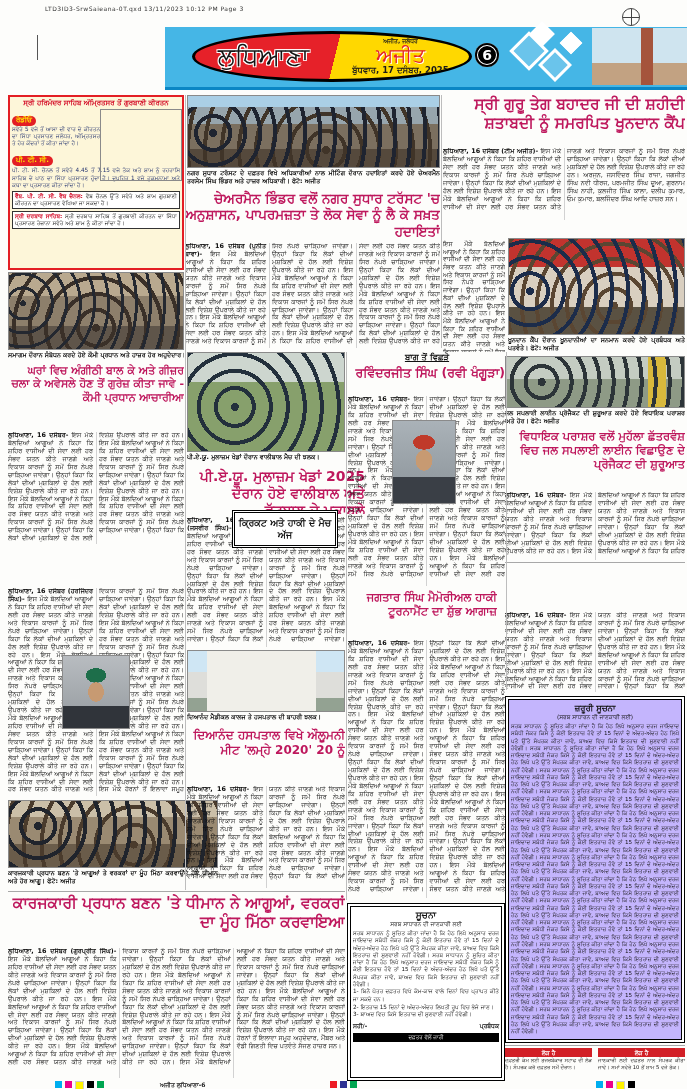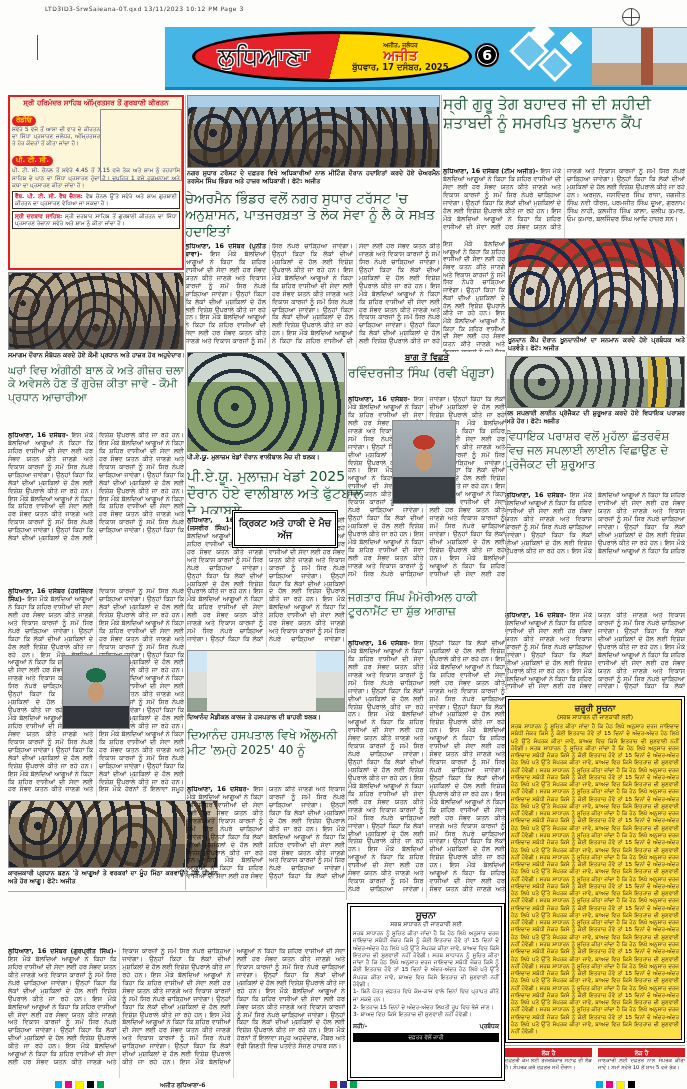--- a/index.html
+++ b/index.html
@@ -3,51 +3,51 @@
 <meta charset="utf-8">
 <style>
   html,body{margin:0;padding:0;background:#e8e8e8}
   #page{position:relative;width:687px;height:1089px;background:#fdfdfb;overflow:hidden;
         font-family:"DejaVu Sans",sans-serif;color:#111}
   .abs{position:absolute}
   .photo{position:absolute;border:1px solid #8a8a8a;box-sizing:border-box}
   .cap{position:absolute;font-size:6.3px;line-height:1.25;text-align:justify;font-weight:bold;color:#000;overflow:hidden}
   .body{position:absolute;font-size:6.4px;line-height:1.24;text-align:justify;color:#0c0c0c;overflow:hidden}
   .body .dl{font-weight:bold}
-  .hl{position:absolute;font-weight:normal;color:#14532d;text-align:left;line-height:1.22;overflow:hidden}
+  .hl{position:absolute;font-weight:bold;color:#be185d;text-align:right;line-height:1.22;overflow:hidden}
   .cols2{column-count:2;column-gap:6px;column-rule:1px solid #d2d2d2}
   .cols3{column-count:3;column-gap:6px;column-rule:1px solid #d2d2d2}
   .vr{position:absolute;width:1px;background:#bdbdbd}
   .hr{position:absolute;height:1px;background:#a8a8a8}
   
   #band{position:absolute;left:165px;top:27px;width:522px;height:60px;background:#45b6e6;border-bottom:3px solid #0b86c4}
   #oval{position:absolute;left:192px;top:31px;width:280px;height:51px;border:3px solid #000;border-radius:50%;
         background:linear-gradient(104deg,#e62129 0 51%,#ffd800 51%);display:flex;box-sizing:border-box;overflow:hidden}
   #oval .city{width:50%;display:flex;align-items:center;justify-content:center;font-size:25px;font-weight:normal;color:#141414;
         text-shadow:1px 1px 0 #fff,-1px -1px 0 #fff,1px -1px 0 #fff,-1px 1px 0 #fff}
   #oval .right{width:50%;display:flex;flex-direction:column;align-items:center;justify-content:center;line-height:1.05}
   #oval .note{font-size:6px;font-weight:bold;color:#1a1a1a}
-  #oval .brand{font-size:14px;font-weight:bold;color:#e62129;text-shadow:1px 1px 0 #fff}
+  #oval .brand{font-size:20px;font-weight:normal;color:#e62129;text-shadow:1px 1px 0 #fff}
   #oval .date{font-size:8.5px;font-weight:bold;color:#1a1a1a}
   #pgcircle{position:absolute;left:475px;top:43px;width:24px;height:24px;background:#000;border-radius:50%;
         color:#fff;font-size:14px;font-weight:bold;display:flex;align-items:center;justify-content:center;
         box-shadow:inset 0 0 0 2px #000,inset 0 0 0 3px #fff}
   .dia{position:absolute;border:3px solid #fff;transform:rotate(45deg);background:rgba(255,255,255,.2)}
   .regmark{position:absolute;border:1px solid #444;border-radius:50%;
         background:linear-gradient(#444,#444) center/100% 1px no-repeat,linear-gradient(90deg,#444,#444) center/1px 100% no-repeat}
   
   #radiobox{position:absolute;left:8px;top:95px;width:176px;height:175px;background:#fdf6d9;border:2px solid #e31e24;box-sizing:border-box;padding:2px;overflow:hidden}
   #radiobox .rtitle{font-size:7px;font-weight:bold;color:#d2001e;text-align:center;white-space:nowrap;overflow:hidden}
   .badge{display:inline-block;background:#e31e24;color:#ffe600;font-size:7px;font-weight:bold;border-radius:6px;padding:0 4px;line-height:1.4}
   .rtext{font-size:5.7px;line-height:1.25;text-align:justify;color:#20306e}
   .subbox{border:1px solid #333;background:#fff;margin-top:2px;padding:1px 2px;font-size:5.7px;line-height:1.25;text-align:justify}
   .redlead{color:#d2001e;font-weight:bold}
   
   #noticeR{position:absolute;left:505px;top:696px;width:180px;height:347px;border:1px solid #000;
-        box-shadow:inset 0 0 0 2px #fff,inset 0 0 0 3px #000;box-sizing:border-box;padding:6px 5px;overflow:hidden;background:#fde047}
+        box-shadow:inset 0 0 0 2px #fff,inset 0 0 0 3px #000;box-sizing:border-box;padding:6px 5px;overflow:hidden;background:#c4b5fd}
   #noticeC{position:absolute;left:347px;top:903px;width:158px;height:178px;border:1px solid #000;
         box-shadow:inset 0 0 0 2px #fff,inset 0 0 0 3px #000;box-sizing:border-box;padding:6px 5px;overflow:hidden;background:#fff}
   .ntitle{text-align:center;font-weight:bold;font-size:9px}
   .nsub{text-align:center;font-size:5.8px;margin-bottom:2px}
   .ntext{font-size:5.6px;line-height:1.3;text-align:justify}
   .nitem{font-size:5.7px;line-height:1.35;text-align:justify}
   .nsign{display:flex;justify-content:space-between;font-size:6px;font-weight:bold;margin-top:3px}
   .nbar{background:#000;color:#fff;font-size:5.5px;text-align:center;margin-top:3px;line-height:1.6}
   .redbar{background:#d21f26;color:#fff;font-size:6px;font-weight:bold;text-align:center;line-height:1.5}
   .cltext{font-size:5.2px;line-height:1.25;text-align:justify}
@@ -160,46 +160,47 @@
   <div class="body cols2" style="left:8px;top:588px;width:176px;height:208px">
     <span class="dl">ਲੁਧਿਆਣਾ, 16 ਦਸੰਬਰ (ਹਰਜਿੰਦਰ ਸਿੰਘ)-</span>
     <span>ਇਸ ਮੌਕੇ ਬੋਲਦਿਆਂ ਆਗੂਆਂ ਨੇ ਕਿਹਾ ਕਿ ਸ਼ਹਿਰ ਵਾਸੀਆਂ ਦੀ ਸੇਵਾ ਲਈ ਹਰ ਸੰਭਵ ਯਤਨ ਕੀਤੇ ਜਾਣਗੇ ਅਤੇ ਵਿਕਾਸ ਕਾਰਜਾਂ ਨੂੰ ਸਮੇਂ ਸਿਰ ਨੇਪਰੇ ਚਾੜ੍ਹਿਆ ਜਾਵੇਗਾ। ਉਨ੍ਹਾਂ ਕਿਹਾ ਕਿ ਲੋਕਾਂ ਦੀਆਂ ਮੁਸ਼ਕਿਲਾਂ ਦੇ ਹੱਲ ਲਈ ਵਿਸ਼ੇਸ਼ ਉਪਰਾਲੇ ਕੀਤੇ ਜਾ ਰਹੇ ਹਨ। ਇਸ ਮੌਕੇ ਬੋਲਦਿਆਂ ਆਗੂਆਂ ਨੇ ਕਿਹਾ ਕਿ ਸ਼ਹਿਰ ਵਾਸੀਆਂ ਦੀ ਸੇਵਾ ਲਈ ਹਰ ਸੰਭਵ ਯਤਨ ਕੀਤੇ ਜਾਣਗੇ ਅਤੇ ਵਿਕਾਸ ਕਾਰਜਾਂ ਨੂੰ ਸਮੇਂ ਸਿਰ ਨੇਪਰੇ ਚਾੜ੍ਹਿਆ ਜਾਵੇਗਾ। ਉਨ੍ਹਾਂ ਕਿਹਾ ਕਿ ਲੋਕਾਂ ਦੀਆਂ ਮੁਸ਼ਕਿਲਾਂ ਦੇ ਹੱਲ ਲਈ ਵਿਸ਼ੇਸ਼ ਉਪਰਾਲੇ ਕੀਤੇ ਜਾ ਰਹੇ ਹਨ। ਇਸ ਮੌਕੇ ਬੋਲਦਿਆਂ ਆਗੂਆਂ ਨੇ ਕਿਹਾ ਕਿ ਸ਼ਹਿਰ ਵਾਸੀਆਂ ਦੀ ਸੇਵਾ ਲਈ ਹਰ ਸੰਭਵ ਯਤਨ ਕੀਤੇ ਜਾਣਗੇ ਅਤੇ ਵਿਕਾਸ ਕਾਰਜਾਂ ਨੂੰ ਸਮੇਂ ਸਿਰ ਨੇਪਰੇ ਚਾੜ੍ਹਿਆ ਜਾਵੇਗਾ। ਉਨ੍ਹਾਂ ਕਿਹਾ ਕਿ ਲੋਕਾਂ ਦੀਆਂ ਮੁਸ਼ਕਿਲਾਂ ਦੇ ਹੱਲ ਲਈ ਵਿਸ਼ੇਸ਼ ਉਪਰਾਲੇ ਕੀਤੇ ਜਾ ਰਹੇ ਹਨ। ਇਸ ਮੌਕੇ ਬੋਲਦਿਆਂ ਆਗੂਆਂ ਨੇ ਕਿਹਾ ਕਿ ਸ਼ਹਿਰ ਵਾਸੀਆਂ ਦੀ ਸੇਵਾ ਲਈ ਹਰ ਸੰਭਵ ਯਤਨ ਕੀਤੇ ਜਾਣਗੇ ਅਤੇ ਵਿਕਾਸ ਕਾਰਜਾਂ ਨੂੰ ਸਮੇਂ ਸਿਰ ਨੇਪਰੇ ਚਾੜ੍ਹਿਆ ਜਾਵੇਗਾ। ਉਨ੍ਹਾਂ ਕਿਹਾ ਕਿ ਲੋਕਾਂ ਦੀਆਂ ਮੁਸ਼ਕਿਲਾਂ ਦੇ ਹੱਲ ਲਈ ਵਿਸ਼ੇਸ਼ ਉਪਰਾਲੇ ਕੀਤੇ ਜਾ ਰਹੇ ਹਨ। ਇਸ ਮੌਕੇ ਬੋਲਦਿਆਂ ਆਗੂਆਂ ਨੇ ਕਿਹਾ ਕਿ ਸ਼ਹਿਰ ਵਾਸੀਆਂ ਦੀ ਸੇਵਾ ਲਈ ਹਰ ਸੰਭਵ ਯਤਨ ਕੀਤੇ ਜਾਣਗੇ ਅਤੇ ਵਿਕਾਸ ਕਾਰਜਾਂ ਨੂੰ ਸਮੇਂ ਸਿਰ ਨੇਪਰੇ ਚਾੜ੍ਹਿਆ ਜਾਵੇਗਾ। ਉਨ੍ਹਾਂ ਕਿਹਾ ਕਿ ਲੋਕਾਂ ਦੀਆਂ ਮੁਸ਼ਕਿਲਾਂ ਦੇ ਹੱਲ ਲਈ ਵਿਸ਼ੇਸ਼ ਉਪਰਾਲੇ ਕੀਤੇ ਜਾ ਰਹੇ ਹਨ। ਇਸ ਮੌਕੇ ਬੋਲਦਿਆਂ ਆਗੂਆਂ ਨੇ ਕਿਹਾ ਕਿ ਸ਼ਹਿਰ ਵਾਸੀਆਂ ਦੀ ਸੇਵਾ ਲਈ ਹਰ ਸੰਭਵ ਯਤਨ ਕੀਤੇ ਜਾਣਗੇ ਅਤੇ ਵਿਕਾਸ ਕਾਰਜਾਂ ਨੂੰ ਸਮੇਂ ਸਿਰ ਨੇਪਰੇ ਚਾੜ੍ਹਿਆ ਜਾਵੇਗਾ। ਉਨ੍ਹਾਂ ਕਿਹਾ ਕਿ ਲੋਕਾਂ ਦੀਆਂ ਮੁਸ਼ਕਿਲਾਂ ਦੇ ਹੱਲ ਲਈ ਵਿਸ਼ੇਸ਼ ਉਪਰਾਲੇ ਕੀਤੇ ਜਾ ਰਹੇ ਹਨ। ਇਸ ਮੌਕੇ ਬੋਲਦਿਆਂ ਆਗੂਆਂ ਨੇ ਕਿਹਾ ਕਿ ਸ਼ਹਿਰ ਵਾਸੀਆਂ ਦੀ ਸੇਵਾ ਲਈ ਹਰ ਸੰਭਵ ਯਤਨ ਕੀਤੇ ਜਾਣਗੇ ਅਤੇ ਵਿਕਾਸ ਕਾਰਜਾਂ ਨੂੰ ਸਮੇਂ ਸਿਰ ਨੇਪਰੇ ਚਾੜ੍ਹਿਆ ਜਾਵੇਗਾ। ਉਨ੍ਹਾਂ ਕਿਹਾ ਕਿ ਲੋਕਾਂ ਦੀਆਂ ਮੁਸ਼ਕਿਲਾਂ ਦੇ ਹੱਲ ਲਈ ਵਿਸ਼ੇਸ਼ ਉਪਰਾਲੇ ਕੀਤੇ ਜਾ ਰਹੇ ਹਨ।</span>
     <span>ਇਸ ਮੌਕੇ ਹੋਰਨਾਂ ਤੋਂ ਇਲਾਵਾ ਸਮੂਹ ਅਹੁਦੇਦਾਰ, ਮੈਂਬਰ ਅਤੇ ਵੱਡੀ ਗਿਣਤੀ ਵਿਚ ਪਤਵੰਤੇ ਸੱਜਣ ਹਾਜ਼ਰ ਸਨ।</span>
   </div>
   <div class="photo ph-face-green" style="left:62px;top:655px;width:68px;height:74px"></div>
 
   <div class="photo ph-indoor2" style="left:8px;top:800px;width:210px;height:68px"></div>
   <div class="cap" style="left:8px;top:869px;width:210px;height:22px">ਕਾਰਜਕਾਰੀ ਪ੍ਰਧਾਨ ਬਣਨ 'ਤੇ ਆਗੂਆਂ ਤੇ ਵਰਕਰਾਂ ਦਾ ਮੂੰਹ ਮਿੱਠਾ ਕਰਵਾਉਂਦੇ ਹੋਏ ਧੀਮਾਨ ਅਤੇ ਹੋਰ ਆਗੂ। ਫੋਟੋ: ਅਜੀਤ</div>
   <div class="hr" style="left:8px;top:891px;width:337px"></div>
+  <div class="hl" style="left:8px;top:894px;width:337px;height:52px;font-size:15.5px">ਕਾਰਜਕਾਰੀ ਪ੍ਰਧਾਨ ਬਣਨ 'ਤੇ ਧੀਮਾਨ ਨੇ ਆਗੂਆਂ, ਵਰਕਰਾਂ ਦਾ ਮੂੰਹ ਮਿੱਠਾ ਕਰਵਾਇਆ</div>
   <div class="body cols3" style="left:8px;top:948px;width:337px;height:130px">
     <span class="dl">ਲੁਧਿਆਣਾ, 16 ਦਸੰਬਰ (ਗੁਰਪ੍ਰੀਤ ਸਿੰਘ)-</span>
     <span>ਇਸ ਮੌਕੇ ਬੋਲਦਿਆਂ ਆਗੂਆਂ ਨੇ ਕਿਹਾ ਕਿ ਸ਼ਹਿਰ ਵਾਸੀਆਂ ਦੀ ਸੇਵਾ ਲਈ ਹਰ ਸੰਭਵ ਯਤਨ ਕੀਤੇ ਜਾਣਗੇ ਅਤੇ ਵਿਕਾਸ ਕਾਰਜਾਂ ਨੂੰ ਸਮੇਂ ਸਿਰ ਨੇਪਰੇ ਚਾੜ੍ਹਿਆ ਜਾਵੇਗਾ। ਉਨ੍ਹਾਂ ਕਿਹਾ ਕਿ ਲੋਕਾਂ ਦੀਆਂ ਮੁਸ਼ਕਿਲਾਂ ਦੇ ਹੱਲ ਲਈ ਵਿਸ਼ੇਸ਼ ਉਪਰਾਲੇ ਕੀਤੇ ਜਾ ਰਹੇ ਹਨ। ਇਸ ਮੌਕੇ ਬੋਲਦਿਆਂ ਆਗੂਆਂ ਨੇ ਕਿਹਾ ਕਿ ਸ਼ਹਿਰ ਵਾਸੀਆਂ ਦੀ ਸੇਵਾ ਲਈ ਹਰ ਸੰਭਵ ਯਤਨ ਕੀਤੇ ਜਾਣਗੇ ਅਤੇ ਵਿਕਾਸ ਕਾਰਜਾਂ ਨੂੰ ਸਮੇਂ ਸਿਰ ਨੇਪਰੇ ਚਾੜ੍ਹਿਆ ਜਾਵੇਗਾ। ਉਨ੍ਹਾਂ ਕਿਹਾ ਕਿ ਲੋਕਾਂ ਦੀਆਂ ਮੁਸ਼ਕਿਲਾਂ ਦੇ ਹੱਲ ਲਈ ਵਿਸ਼ੇਸ਼ ਉਪਰਾਲੇ ਕੀਤੇ ਜਾ ਰਹੇ ਹਨ। ਇਸ ਮੌਕੇ ਬੋਲਦਿਆਂ ਆਗੂਆਂ ਨੇ ਕਿਹਾ ਕਿ ਸ਼ਹਿਰ ਵਾਸੀਆਂ ਦੀ ਸੇਵਾ ਲਈ ਹਰ ਸੰਭਵ ਯਤਨ ਕੀਤੇ ਜਾਣਗੇ ਅਤੇ ਵਿਕਾਸ ਕਾਰਜਾਂ ਨੂੰ ਸਮੇਂ ਸਿਰ ਨੇਪਰੇ ਚਾੜ੍ਹਿਆ ਜਾਵੇਗਾ। ਉਨ੍ਹਾਂ ਕਿਹਾ ਕਿ ਲੋਕਾਂ ਦੀਆਂ ਮੁਸ਼ਕਿਲਾਂ ਦੇ ਹੱਲ ਲਈ ਵਿਸ਼ੇਸ਼ ਉਪਰਾਲੇ ਕੀਤੇ ਜਾ ਰਹੇ ਹਨ। ਇਸ ਮੌਕੇ ਬੋਲਦਿਆਂ ਆਗੂਆਂ ਨੇ ਕਿਹਾ ਕਿ ਸ਼ਹਿਰ ਵਾਸੀਆਂ ਦੀ ਸੇਵਾ ਲਈ ਹਰ ਸੰਭਵ ਯਤਨ ਕੀਤੇ ਜਾਣਗੇ ਅਤੇ ਵਿਕਾਸ ਕਾਰਜਾਂ ਨੂੰ ਸਮੇਂ ਸਿਰ ਨੇਪਰੇ ਚਾੜ੍ਹਿਆ ਜਾਵੇਗਾ। ਉਨ੍ਹਾਂ ਕਿਹਾ ਕਿ ਲੋਕਾਂ ਦੀਆਂ ਮੁਸ਼ਕਿਲਾਂ ਦੇ ਹੱਲ ਲਈ ਵਿਸ਼ੇਸ਼ ਉਪਰਾਲੇ ਕੀਤੇ ਜਾ ਰਹੇ ਹਨ। ਇਸ ਮੌਕੇ ਬੋਲਦਿਆਂ ਆਗੂਆਂ ਨੇ ਕਿਹਾ ਕਿ ਸ਼ਹਿਰ ਵਾਸੀਆਂ ਦੀ ਸੇਵਾ ਲਈ ਹਰ ਸੰਭਵ ਯਤਨ ਕੀਤੇ ਜਾਣਗੇ ਅਤੇ ਵਿਕਾਸ ਕਾਰਜਾਂ ਨੂੰ ਸਮੇਂ ਸਿਰ ਨੇਪਰੇ ਚਾੜ੍ਹਿਆ ਜਾਵੇਗਾ। ਉਨ੍ਹਾਂ ਕਿਹਾ ਕਿ ਲੋਕਾਂ ਦੀਆਂ ਮੁਸ਼ਕਿਲਾਂ ਦੇ ਹੱਲ ਲਈ ਵਿਸ਼ੇਸ਼ ਉਪਰਾਲੇ ਕੀਤੇ ਜਾ ਰਹੇ ਹਨ। ਇਸ ਮੌਕੇ ਬੋਲਦਿਆਂ ਆਗੂਆਂ ਨੇ ਕਿਹਾ ਕਿ ਸ਼ਹਿਰ ਵਾਸੀਆਂ ਦੀ ਸੇਵਾ ਲਈ ਹਰ ਸੰਭਵ ਯਤਨ ਕੀਤੇ ਜਾਣਗੇ ਅਤੇ ਵਿਕਾਸ ਕਾਰਜਾਂ ਨੂੰ ਸਮੇਂ ਸਿਰ ਨੇਪਰੇ ਚਾੜ੍ਹਿਆ ਜਾਵੇਗਾ। ਉਨ੍ਹਾਂ ਕਿਹਾ ਕਿ ਲੋਕਾਂ ਦੀਆਂ ਮੁਸ਼ਕਿਲਾਂ ਦੇ ਹੱਲ ਲਈ ਵਿਸ਼ੇਸ਼ ਉਪਰਾਲੇ ਕੀਤੇ ਜਾ ਰਹੇ ਹਨ। ਇਸ ਮੌਕੇ ਬੋਲਦਿਆਂ ਆਗੂਆਂ ਨੇ ਕਿਹਾ ਕਿ ਸ਼ਹਿਰ ਵਾਸੀਆਂ ਦੀ ਸੇਵਾ ਲਈ ਹਰ ਸੰਭਵ ਯਤਨ ਕੀਤੇ ਜਾਣਗੇ ਅਤੇ ਵਿਕਾਸ ਕਾਰਜਾਂ ਨੂੰ ਸਮੇਂ ਸਿਰ ਨੇਪਰੇ ਚਾੜ੍ਹਿਆ ਜਾਵੇਗਾ। ਉਨ੍ਹਾਂ ਕਿਹਾ ਕਿ ਲੋਕਾਂ ਦੀਆਂ ਮੁਸ਼ਕਿਲਾਂ ਦੇ ਹੱਲ ਲਈ ਵਿਸ਼ੇਸ਼ ਉਪਰਾਲੇ ਕੀਤੇ ਜਾ ਰਹੇ ਹਨ।</span>
     <span>ਇਸ ਮੌਕੇ ਹੋਰਨਾਂ ਤੋਂ ਇਲਾਵਾ ਸਮੂਹ ਅਹੁਦੇਦਾਰ, ਮੈਂਬਰ ਅਤੇ ਵੱਡੀ ਗਿਣਤੀ ਵਿਚ ਪਤਵੰਤੇ ਸੱਜਣ ਹਾਜ਼ਰ ਸਨ।</span>
   </div>
 
   <div class="photo ph-meeting" style="left:187px;top:95px;width:253px;height:73px"></div>
   <div class="cap" style="left:187px;top:169px;width:253px;height:20px">ਨਗਰ ਸੁਧਾਰ ਟਰੱਸਟ ਦੇ ਦਫ਼ਤਰ ਵਿਖੇ ਅਧਿਕਾਰੀਆਂ ਨਾਲ ਮੀਟਿੰਗ ਦੌਰਾਨ ਹਦਾਇਤਾਂ ਕਰਦੇ ਹੋਏ ਚੇਅਰਮੈਨ ਤਰਸੇਮ ਸਿੰਘ ਭਿੰਡਰ ਅਤੇ ਹਾਜ਼ਰ ਅਧਿਕਾਰੀ। ਫੋਟੋ: ਅਜੀਤ</div>
-  <div class="hl" style="left:185px;top:190px;width:255px;height:50px;font-size:13.5px">ਚੇਅਰਮੈਨ ਭਿੰਡਰ ਵਲੋਂ ਨਗਰ ਸੁਧਾਰ ਟਰੱਸਟ 'ਚ ਅਨੁਸ਼ਾਸਨ, ਪਾਤਜਰਬ਼ਤਾ ਤੇ ਲੋਕ ਸੇਵਾ ਨੂੰ ਲੈ ਕੇ ਸਖ਼ਤ ਹਦਾਇਤਾਂ</div>
+  <div class="hl" style="left:185px;top:190px;width:255px;height:50px;font-size:13.5px">ਚੇਅਰਮੈਨ ਭਿੰਡਰ ਵਲੋਂ ਨਗਰ ਸੁਧਾਰ ਟਰੱਸਟ 'ਚ ਅਨੁਸ਼ਾਸਨ, ਪਾਪਰਮਜ਼ਤਾ ਤੇ ਲੋਕ ਸੇਵਾ ਨੂੰ ਲੈ ਕੇ ਸਖ਼ਤ ਹਦਾਇਤਾਂ</div>
   <div class="body cols3" style="left:185px;top:243px;width:255px;height:105px">
     <span class="dl">ਲੁਧਿਆਣਾ, 16 ਦਸੰਬਰ (ਪੁਨੀਤ ਬਾਵਾ)-</span>
     <span>ਇਸ ਮੌਕੇ ਬੋਲਦਿਆਂ ਆਗੂਆਂ ਨੇ ਕਿਹਾ ਕਿ ਸ਼ਹਿਰ ਵਾਸੀਆਂ ਦੀ ਸੇਵਾ ਲਈ ਹਰ ਸੰਭਵ ਯਤਨ ਕੀਤੇ ਜਾਣਗੇ ਅਤੇ ਵਿਕਾਸ ਕਾਰਜਾਂ ਨੂੰ ਸਮੇਂ ਸਿਰ ਨੇਪਰੇ ਚਾੜ੍ਹਿਆ ਜਾਵੇਗਾ। ਉਨ੍ਹਾਂ ਕਿਹਾ ਕਿ ਲੋਕਾਂ ਦੀਆਂ ਮੁਸ਼ਕਿਲਾਂ ਦੇ ਹੱਲ ਲਈ ਵਿਸ਼ੇਸ਼ ਉਪਰਾਲੇ ਕੀਤੇ ਜਾ ਰਹੇ ਹਨ। ਇਸ ਮੌਕੇ ਬੋਲਦਿਆਂ ਆਗੂਆਂ ਨੇ ਕਿਹਾ ਕਿ ਸ਼ਹਿਰ ਵਾਸੀਆਂ ਦੀ ਸੇਵਾ ਲਈ ਹਰ ਸੰਭਵ ਯਤਨ ਕੀਤੇ ਜਾਣਗੇ ਅਤੇ ਵਿਕਾਸ ਕਾਰਜਾਂ ਨੂੰ ਸਮੇਂ ਸਿਰ ਨੇਪਰੇ ਚਾੜ੍ਹਿਆ ਜਾਵੇਗਾ। ਉਨ੍ਹਾਂ ਕਿਹਾ ਕਿ ਲੋਕਾਂ ਦੀਆਂ ਮੁਸ਼ਕਿਲਾਂ ਦੇ ਹੱਲ ਲਈ ਵਿਸ਼ੇਸ਼ ਉਪਰਾਲੇ ਕੀਤੇ ਜਾ ਰਹੇ ਹਨ। ਇਸ ਮੌਕੇ ਬੋਲਦਿਆਂ ਆਗੂਆਂ ਨੇ ਕਿਹਾ ਕਿ ਸ਼ਹਿਰ ਵਾਸੀਆਂ ਦੀ ਸੇਵਾ ਲਈ ਹਰ ਸੰਭਵ ਯਤਨ ਕੀਤੇ ਜਾਣਗੇ ਅਤੇ ਵਿਕਾਸ ਕਾਰਜਾਂ ਨੂੰ ਸਮੇਂ ਸਿਰ ਨੇਪਰੇ ਚਾੜ੍ਹਿਆ ਜਾਵੇਗਾ। ਉਨ੍ਹਾਂ ਕਿਹਾ ਕਿ ਲੋਕਾਂ ਦੀਆਂ ਮੁਸ਼ਕਿਲਾਂ ਦੇ ਹੱਲ ਲਈ ਵਿਸ਼ੇਸ਼ ਉਪਰਾਲੇ ਕੀਤੇ ਜਾ ਰਹੇ ਹਨ। ਇਸ ਮੌਕੇ ਬੋਲਦਿਆਂ ਆਗੂਆਂ ਨੇ ਕਿਹਾ ਕਿ ਸ਼ਹਿਰ ਵਾਸੀਆਂ ਦੀ ਸੇਵਾ ਲਈ ਹਰ ਸੰਭਵ ਯਤਨ ਕੀਤੇ ਜਾਣਗੇ ਅਤੇ ਵਿਕਾਸ ਕਾਰਜਾਂ ਨੂੰ ਸਮੇਂ ਸਿਰ ਨੇਪਰੇ ਚਾੜ੍ਹਿਆ ਜਾਵੇਗਾ। ਉਨ੍ਹਾਂ ਕਿਹਾ ਕਿ ਲੋਕਾਂ ਦੀਆਂ ਮੁਸ਼ਕਿਲਾਂ ਦੇ ਹੱਲ ਲਈ ਵਿਸ਼ੇਸ਼ ਉਪਰਾਲੇ ਕੀਤੇ ਜਾ ਰਹੇ ਹਨ। ਇਸ ਮੌਕੇ ਬੋਲਦਿਆਂ ਆਗੂਆਂ ਨੇ ਕਿਹਾ ਕਿ ਸ਼ਹਿਰ ਵਾਸੀਆਂ ਦੀ ਸੇਵਾ ਲਈ ਹਰ ਸੰਭਵ ਯਤਨ ਕੀਤੇ ਜਾਣਗੇ ਅਤੇ ਵਿਕਾਸ ਕਾਰਜਾਂ ਨੂੰ ਸਮੇਂ ਸਿਰ ਨੇਪਰੇ ਚਾੜ੍ਹਿਆ ਜਾਵੇਗਾ। ਉਨ੍ਹਾਂ ਕਿਹਾ ਕਿ ਲੋਕਾਂ ਦੀਆਂ ਮੁਸ਼ਕਿਲਾਂ ਦੇ ਹੱਲ ਲਈ ਵਿਸ਼ੇਸ਼ ਉਪਰਾਲੇ ਕੀਤੇ ਜਾ ਰਹੇ ਹਨ। ਇਸ ਮੌਕੇ ਬੋਲਦਿਆਂ ਆਗੂਆਂ ਨੇ ਕਿਹਾ ਕਿ ਸ਼ਹਿਰ ਵਾਸੀਆਂ ਦੀ ਸੇਵਾ ਲਈ ਹਰ ਸੰਭਵ ਯਤਨ ਕੀਤੇ ਜਾਣਗੇ ਅਤੇ ਵਿਕਾਸ ਕਾਰਜਾਂ ਨੂੰ ਸਮੇਂ ਸਿਰ ਨੇਪਰੇ ਚਾੜ੍ਹਿਆ ਜਾਵੇਗਾ। ਉਨ੍ਹਾਂ ਕਿਹਾ ਕਿ ਲੋਕਾਂ ਦੀਆਂ ਮੁਸ਼ਕਿਲਾਂ ਦੇ ਹੱਲ ਲਈ ਵਿਸ਼ੇਸ਼ ਉਪਰਾਲੇ ਕੀਤੇ ਜਾ ਰਹੇ ਹਨ।</span>
   </div>
 
   <div class="photo ph-volleyball" style="left:187px;top:352px;width:158px;height:100px"></div>
   <div class="cap" style="left:187px;top:453px;width:158px;height:13px;white-space:nowrap">ਪੀ.ਏ.ਯੂ. ਮੁਲਾਜ਼ਮ ਖੇਡਾਂ ਦੌਰਾਨ ਵਾਲੀਬਾਲ ਮੈਚ ਦੀ ਝਲਕ।</div>
   <div class="hl" style="left:187px;top:468px;width:178px;height:46px;font-size:14px">ਪੀ.ਏ.ਯੂ. ਮੁਲਾਜ਼ਮ ਖੇਡਾਂ 2025 ਦੌਰਾਨ ਹੋਏ ਵਾਲੀਬਾਲ ਅਤੇ ਫੁੱਟਬਾਲ ਦੇ ਮੁਕਾਬਲੇ</div>
   <div class="body cols2" style="left:187px;top:517px;width:158px;height:130px">
     <span class="dl">ਲੁਧਿਆਣਾ, 16 ਦਸੰਬਰ (ਜਸਵੀਰ ਸਿੰਘ)-</span>
     <span>ਇਸ ਮੌਕੇ ਬੋਲਦਿਆਂ ਆਗੂਆਂ ਨੇ ਕਿਹਾ ਕਿ ਸ਼ਹਿਰ ਵਾਸੀਆਂ ਦੀ ਸੇਵਾ ਲਈ ਹਰ ਸੰਭਵ ਯਤਨ ਕੀਤੇ ਜਾਣਗੇ ਅਤੇ ਵਿਕਾਸ ਕਾਰਜਾਂ ਨੂੰ ਸਮੇਂ ਸਿਰ ਨੇਪਰੇ ਚਾੜ੍ਹਿਆ ਜਾਵੇਗਾ। ਉਨ੍ਹਾਂ ਕਿਹਾ ਕਿ ਲੋਕਾਂ ਦੀਆਂ ਮੁਸ਼ਕਿਲਾਂ ਦੇ ਹੱਲ ਲਈ ਵਿਸ਼ੇਸ਼ ਉਪਰਾਲੇ ਕੀਤੇ ਜਾ ਰਹੇ ਹਨ। ਇਸ ਮੌਕੇ ਬੋਲਦਿਆਂ ਆਗੂਆਂ ਨੇ ਕਿਹਾ ਕਿ ਸ਼ਹਿਰ ਵਾਸੀਆਂ ਦੀ ਸੇਵਾ ਲਈ ਹਰ ਸੰਭਵ ਯਤਨ ਕੀਤੇ ਜਾਣਗੇ ਅਤੇ ਵਿਕਾਸ ਕਾਰਜਾਂ ਨੂੰ ਸਮੇਂ ਸਿਰ ਨੇਪਰੇ ਚਾੜ੍ਹਿਆ ਜਾਵੇਗਾ। ਉਨ੍ਹਾਂ ਕਿਹਾ ਕਿ ਲੋਕਾਂ ਦੀਆਂ ਮੁਸ਼ਕਿਲਾਂ ਦੇ ਹੱਲ ਲਈ ਵਿਸ਼ੇਸ਼ ਉਪਰਾਲੇ ਕੀਤੇ ਜਾ ਰਹੇ ਹਨ। ਇਸ ਮੌਕੇ ਬੋਲਦਿਆਂ ਆਗੂਆਂ ਨੇ ਕਿਹਾ ਕਿ ਸ਼ਹਿਰ ਵਾਸੀਆਂ ਦੀ ਸੇਵਾ ਲਈ ਹਰ ਸੰਭਵ ਯਤਨ ਕੀਤੇ ਜਾਣਗੇ ਅਤੇ ਵਿਕਾਸ ਕਾਰਜਾਂ ਨੂੰ ਸਮੇਂ ਸਿਰ ਨੇਪਰੇ ਚਾੜ੍ਹਿਆ ਜਾਵੇਗਾ। ਉਨ੍ਹਾਂ ਕਿਹਾ ਕਿ ਲੋਕਾਂ ਦੀਆਂ ਮੁਸ਼ਕਿਲਾਂ ਦੇ ਹੱਲ ਲਈ ਵਿਸ਼ੇਸ਼ ਉਪਰਾਲੇ ਕੀਤੇ ਜਾ ਰਹੇ ਹਨ। ਇਸ ਮੌਕੇ ਬੋਲਦਿਆਂ ਆਗੂਆਂ ਨੇ ਕਿਹਾ ਕਿ ਸ਼ਹਿਰ ਵਾਸੀਆਂ ਦੀ ਸੇਵਾ ਲਈ ਹਰ ਸੰਭਵ ਯਤਨ ਕੀਤੇ ਜਾਣਗੇ ਅਤੇ ਵਿਕਾਸ ਕਾਰਜਾਂ ਨੂੰ ਸਮੇਂ ਸਿਰ ਨੇਪਰੇ ਚਾੜ੍ਹਿਆ ਜਾਵੇਗਾ। ਉਨ੍ਹਾਂ ਕਿਹਾ ਕਿ ਲੋਕਾਂ ਦੀਆਂ ਮੁਸ਼ਕਿਲਾਂ ਦੇ ਹੱਲ ਲਈ ਵਿਸ਼ੇਸ਼ ਉਪਰਾਲੇ ਕੀਤੇ ਜਾ ਰਹੇ ਹਨ। ਇਸ ਮੌਕੇ ਬੋਲਦਿਆਂ ਆਗੂਆਂ ਨੇ ਕਿਹਾ ਕਿ ਸ਼ਹਿਰ ਵਾਸੀਆਂ ਦੀ ਸੇਵਾ ਲਈ ਹਰ ਸੰਭਵ ਯਤਨ ਕੀਤੇ ਜਾਣਗੇ ਅਤੇ ਵਿਕਾਸ ਕਾਰਜਾਂ ਨੂੰ ਸਮੇਂ ਸਿਰ ਨੇਪਰੇ ਚਾੜ੍ਹਿਆ ਜਾਵੇਗਾ। ਉਨ੍ਹਾਂ ਕਿਹਾ ਕਿ ਲੋਕਾਂ ਦੀਆਂ ਮੁਸ਼ਕਿਲਾਂ ਦੇ ਹੱਲ ਲਈ ਵਿਸ਼ੇਸ਼ ਉਪਰਾਲੇ ਕੀਤੇ ਜਾ ਰਹੇ ਹਨ।</span>
   </div>
   <div class="inset" style="left:232px;top:510px;width:106px;height:38px;font-size:9.5px">ਕ੍ਰਿਕਟ ਅਤੇ ਹਾਕੀ ਦੇ ਮੈਚ ਅੱਜ</div>
 
   <div class="photo ph-building" style="left:187px;top:650px;width:158px;height:62px"></div>
   <div class="cap" style="left:187px;top:713px;width:158px;height:13px;white-space:nowrap">ਦਿਆਨੰਦ ਮੈਡੀਕਲ ਕਾਲਜ ਤੇ ਹਸਪਤਾਲ ਦੀ ਬਾਹਰੀ ਝਲਕ।</div>
-  <div class="hl" style="left:187px;top:728px;width:158px;height:54px;font-size:12px">ਦਿਆਨੰਦ ਹਸਪਤਾਲ ਵਿਖੇ ਔਲੂਮਨੀ ਮੀਟ 'ਲਮ੍ਹੇ 2025' 40 ਨੂੰ</div>
+  <div class="hl" style="left:187px;top:728px;width:158px;height:54px;font-size:12px">ਦਿਆਨੰਦ ਹਸਪਤਾਲ ਵਿਖੇ ਔਲੂਮਨੀ ਮੀਟ 'ਲਮ੍ਹੇ 2020' 20 ਨੂੰ</div>
   <div class="body cols2" style="left:187px;top:786px;width:158px;height:102px">
     <span class="dl">ਲੁਧਿਆਣਾ, 16 ਦਸੰਬਰ-</span>
     <span>ਇਸ ਮੌਕੇ ਬੋਲਦਿਆਂ ਆਗੂਆਂ ਨੇ ਕਿਹਾ ਕਿ ਸ਼ਹਿਰ ਵਾਸੀਆਂ ਦੀ ਸੇਵਾ ਲਈ ਹਰ ਸੰਭਵ ਯਤਨ ਕੀਤੇ ਜਾਣਗੇ ਅਤੇ ਵਿਕਾਸ ਕਾਰਜਾਂ ਨੂੰ ਸਮੇਂ ਸਿਰ ਨੇਪਰੇ ਚਾੜ੍ਹਿਆ ਜਾਵੇਗਾ। ਉਨ੍ਹਾਂ ਕਿਹਾ ਕਿ ਲੋਕਾਂ ਦੀਆਂ ਮੁਸ਼ਕਿਲਾਂ ਦੇ ਹੱਲ ਲਈ ਵਿਸ਼ੇਸ਼ ਉਪਰਾਲੇ ਕੀਤੇ ਜਾ ਰਹੇ ਹਨ। ਇਸ ਮੌਕੇ ਬੋਲਦਿਆਂ ਆਗੂਆਂ ਨੇ ਕਿਹਾ ਕਿ ਸ਼ਹਿਰ ਵਾਸੀਆਂ ਦੀ ਸੇਵਾ ਲਈ ਹਰ ਸੰਭਵ ਯਤਨ ਕੀਤੇ ਜਾਣਗੇ ਅਤੇ ਵਿਕਾਸ ਕਾਰਜਾਂ ਨੂੰ ਸਮੇਂ ਸਿਰ ਨੇਪਰੇ ਚਾੜ੍ਹਿਆ ਜਾਵੇਗਾ। ਉਨ੍ਹਾਂ ਕਿਹਾ ਕਿ ਲੋਕਾਂ ਦੀਆਂ ਮੁਸ਼ਕਿਲਾਂ ਦੇ ਹੱਲ ਲਈ ਵਿਸ਼ੇਸ਼ ਉਪਰਾਲੇ ਕੀਤੇ ਜਾ ਰਹੇ ਹਨ। ਇਸ ਮੌਕੇ ਬੋਲਦਿਆਂ ਆਗੂਆਂ ਨੇ ਕਿਹਾ ਕਿ ਸ਼ਹਿਰ ਵਾਸੀਆਂ ਦੀ ਸੇਵਾ ਲਈ ਹਰ ਸੰਭਵ ਯਤਨ ਕੀਤੇ ਜਾਣਗੇ ਅਤੇ ਵਿਕਾਸ ਕਾਰਜਾਂ ਨੂੰ ਸਮੇਂ ਸਿਰ ਨੇਪਰੇ ਚਾੜ੍ਹਿਆ ਜਾਵੇਗਾ। ਉਨ੍ਹਾਂ ਕਿਹਾ ਕਿ ਲੋਕਾਂ ਦੀਆਂ ਮੁਸ਼ਕਿਲਾਂ ਦੇ ਹੱਲ ਲਈ ਵਿਸ਼ੇਸ਼ ਉਪਰਾਲੇ ਕੀਤੇ ਜਾ ਰਹੇ ਹਨ। ਇਸ ਮੌਕੇ ਬੋਲਦਿਆਂ ਆਗੂਆਂ ਨੇ ਕਿਹਾ ਕਿ ਸ਼ਹਿਰ ਵਾਸੀਆਂ ਦੀ ਸੇਵਾ ਲਈ ਹਰ ਸੰਭਵ ਯਤਨ ਕੀਤੇ ਜਾਣਗੇ ਅਤੇ ਵਿਕਾਸ ਕਾਰਜਾਂ ਨੂੰ ਸਮੇਂ ਸਿਰ ਨੇਪਰੇ ਚਾੜ੍ਹਿਆ ਜਾਵੇਗਾ। ਉਨ੍ਹਾਂ ਕਿਹਾ ਕਿ ਲੋਕਾਂ ਦੀਆਂ ਮੁਸ਼ਕਿਲਾਂ ਦੇ ਹੱਲ ਲਈ ਵਿਸ਼ੇਸ਼ ਉਪਰਾਲੇ ਕੀਤੇ ਜਾ ਰਹੇ ਹਨ।</span>
   </div>
 
   <div class="kick" style="left:348px;top:352px;width:158px;font-size:8.5px">ਬਾਗ ਤੋਂ ਵਿਛੜੇ</div>
   <div class="hl" style="left:348px;top:365px;width:157px;height:24px;font-size:12.5px;white-space:nowrap">ਰਵਿੰਦਰਜੀਤ ਸਿੰਘ (ਰਵੀ ਖੰਗੂੜਾ)</div>
   <div class="body cols2" style="left:348px;top:396px;width:157px;height:190px">
     <span class="dl">ਲੁਧਿਆਣਾ, 16 ਦਸੰਬਰ-</span>
     <span>ਇਸ ਮੌਕੇ ਬੋਲਦਿਆਂ ਆਗੂਆਂ ਨੇ ਕਿਹਾ ਕਿ ਸ਼ਹਿਰ ਵਾਸੀਆਂ ਦੀ ਸੇਵਾ ਲਈ ਹਰ ਸੰਭਵ ਯਤਨ ਕੀਤੇ ਜਾਣਗੇ ਅਤੇ ਵਿਕਾਸ ਕਾਰਜਾਂ ਨੂੰ ਸਮੇਂ ਸਿਰ ਨੇਪਰੇ ਚਾੜ੍ਹਿਆ ਜਾਵੇਗਾ। ਉਨ੍ਹਾਂ ਕਿਹਾ ਕਿ ਲੋਕਾਂ ਦੀਆਂ ਮੁਸ਼ਕਿਲਾਂ ਦੇ ਹੱਲ ਲਈ ਵਿਸ਼ੇਸ਼ ਉਪਰਾਲੇ ਕੀਤੇ ਜਾ ਰਹੇ ਹਨ। ਇਸ ਮੌਕੇ ਬੋਲਦਿਆਂ ਆਗੂਆਂ ਨੇ ਕਿਹਾ ਕਿ ਸ਼ਹਿਰ ਵਾਸੀਆਂ ਦੀ ਸੇਵਾ ਲਈ ਹਰ ਸੰਭਵ ਯਤਨ ਕੀਤੇ ਜਾਣਗੇ ਅਤੇ ਵਿਕਾਸ ਕਾਰਜਾਂ ਨੂੰ ਸਮੇਂ ਸਿਰ ਨੇਪਰੇ ਚਾੜ੍ਹਿਆ ਜਾਵੇਗਾ। ਉਨ੍ਹਾਂ ਕਿਹਾ ਕਿ ਲੋਕਾਂ ਦੀਆਂ ਮੁਸ਼ਕਿਲਾਂ ਦੇ ਹੱਲ ਲਈ ਵਿਸ਼ੇਸ਼ ਉਪਰਾਲੇ ਕੀਤੇ ਜਾ ਰਹੇ ਹਨ। ਇਸ ਮੌਕੇ ਬੋਲਦਿਆਂ ਆਗੂਆਂ ਨੇ ਕਿਹਾ ਕਿ ਸ਼ਹਿਰ ਵਾਸੀਆਂ ਦੀ ਸੇਵਾ ਲਈ ਹਰ ਸੰਭਵ ਯਤਨ ਕੀਤੇ ਜਾਣਗੇ ਅਤੇ ਵਿਕਾਸ ਕਾਰਜਾਂ ਨੂੰ ਸਮੇਂ ਸਿਰ ਨੇਪਰੇ ਚਾੜ੍ਹਿਆ ਜਾਵੇਗਾ। ਉਨ੍ਹਾਂ ਕਿਹਾ ਕਿ ਲੋਕਾਂ ਦੀਆਂ ਮੁਸ਼ਕਿਲਾਂ ਦੇ ਹੱਲ ਲਈ ਵਿਸ਼ੇਸ਼ ਉਪਰਾਲੇ ਕੀਤੇ ਜਾ ਰਹੇ ਹਨ। ਇਸ ਮੌਕੇ ਬੋਲਦਿਆਂ ਆਗੂਆਂ ਨੇ ਕਿਹਾ ਕਿ ਸ਼ਹਿਰ ਵਾਸੀਆਂ ਦੀ ਸੇਵਾ ਲਈ ਹਰ ਸੰਭਵ ਯਤਨ ਕੀਤੇ ਜਾਣਗੇ ਅਤੇ ਵਿਕਾਸ ਕਾਰਜਾਂ ਨੂੰ ਸਮੇਂ ਸਿਰ ਨੇਪਰੇ ਚਾੜ੍ਹਿਆ ਜਾਵੇਗਾ। ਉਨ੍ਹਾਂ ਕਿਹਾ ਕਿ ਲੋਕਾਂ ਦੀਆਂ ਮੁਸ਼ਕਿਲਾਂ ਦੇ ਹੱਲ ਲਈ ਵਿਸ਼ੇਸ਼ ਉਪਰਾਲੇ ਕੀਤੇ ਜਾ ਰਹੇ ਹਨ। ਇਸ ਮੌਕੇ ਬੋਲਦਿਆਂ ਆਗੂਆਂ ਨੇ ਕਿਹਾ ਕਿ ਸ਼ਹਿਰ ਵਾਸੀਆਂ ਦੀ ਸੇਵਾ ਲਈ ਹਰ ਸੰਭਵ ਯਤਨ ਕੀਤੇ ਜਾਣਗੇ ਅਤੇ ਵਿਕਾਸ ਕਾਰਜਾਂ ਨੂੰ ਸਮੇਂ ਸਿਰ ਨੇਪਰੇ ਚਾੜ੍ਹਿਆ ਜਾਵੇਗਾ। ਉਨ੍ਹਾਂ ਕਿਹਾ ਕਿ ਲੋਕਾਂ ਦੀਆਂ ਮੁਸ਼ਕਿਲਾਂ ਦੇ ਹੱਲ ਲਈ ਵਿਸ਼ੇਸ਼ ਉਪਰਾਲੇ ਕੀਤੇ ਜਾ ਰਹੇ ਹਨ। ਇਸ ਮੌਕੇ ਬੋਲਦਿਆਂ ਆਗੂਆਂ ਨੇ ਕਿਹਾ ਕਿ ਸ਼ਹਿਰ ਵਾਸੀਆਂ ਦੀ ਸੇਵਾ ਲਈ ਹਰ ਸੰਭਵ ਯਤਨ ਕੀਤੇ ਜਾਣਗੇ ਅਤੇ ਵਿਕਾਸ ਕਾਰਜਾਂ ਨੂੰ ਸਮੇਂ ਸਿਰ ਨੇਪਰੇ ਚਾੜ੍ਹਿਆ ਜਾਵੇਗਾ। ਉਨ੍ਹਾਂ ਕਿਹਾ ਕਿ ਲੋਕਾਂ ਦੀਆਂ ਮੁਸ਼ਕਿਲਾਂ ਦੇ ਹੱਲ ਲਈ ਵਿਸ਼ੇਸ਼ ਉਪਰਾਲੇ ਕੀਤੇ ਜਾ ਰਹੇ ਹਨ। ਇਸ ਮੌਕੇ ਬੋਲਦਿਆਂ ਆਗੂਆਂ ਨੇ ਕਿਹਾ ਕਿ ਸ਼ਹਿਰ ਵਾਸੀਆਂ ਦੀ ਸੇਵਾ ਲਈ ਹਰ ਸੰਭਵ ਯਤਨ ਕੀਤੇ ਜਾਣਗੇ ਅਤੇ ਵਿਕਾਸ ਕਾਰਜਾਂ ਨੂੰ ਸਮੇਂ ਸਿਰ ਨੇਪਰੇ ਚਾੜ੍ਹਿਆ ਜਾਵੇਗਾ। ਉਨ੍ਹਾਂ ਕਿਹਾ ਕਿ ਲੋਕਾਂ ਦੀਆਂ ਮੁਸ਼ਕਿਲਾਂ ਦੇ ਹੱਲ ਲਈ ਵਿਸ਼ੇਸ਼ ਉਪਰਾਲੇ ਕੀਤੇ ਜਾ ਰਹੇ ਹਨ।</span>
@@ -221,21 +222,21 @@
     <div class="nitem">2- ਇਤਰਾਜ਼ 15 ਦਿਨਾਂ ਦੇ ਅੰਦਰ-ਅੰਦਰ ਲਿਖਤੀ ਰੂਪ ਵਿਚ ਭੇਜੇ ਜਾਣ।</div>
     <div class="nitem">3- ਬਾਅਦ ਵਿਚ ਕਿਸੇ ਇਤਰਾਜ਼ ਦੀ ਸੁਣਵਾਈ ਨਹੀਂ ਹੋਵੇਗੀ।</div>
     <div class="nsign">
       <span>ਸਹੀ/-</span>
       <span>ਪ੍ਰਬੰਧਕ</span>
     </div>
     <div class="nbar">ਦਫ਼ਤਰ ਵੱਲੋਂ ਜਾਰੀ</div>
   </div>
 
   <div class="hl" style="left:443px;top:95px;width:242px;height:66px;font-size:15.5px">ਸ੍ਰੀ ਗੁਰੂ ਤੇਗ ਬਹਾਦਰ ਜੀ ਦੀ ਸ਼ਹੀਦੀ ਸ਼ਤਾਬਦੀ ਨੂੰ ਸਮਰਪਿਤ ਖੂਨਦਾਨ ਕੈਂਪ</div>
-  <div class="body cols2" style="left:443px;top:168px;width:242px;height:72px">
+  <div class="body cols2" style="left:443px;top:148px;width:242px;height:72px">
     <span class="dl">ਲੁਧਿਆਣਾ, 16 ਦਸੰਬਰ (ਟੀਮ ਅਜੀਤ)-</span>
     <span>ਇਸ ਮੌਕੇ ਬੋਲਦਿਆਂ ਆਗੂਆਂ ਨੇ ਕਿਹਾ ਕਿ ਸ਼ਹਿਰ ਵਾਸੀਆਂ ਦੀ ਸੇਵਾ ਲਈ ਹਰ ਸੰਭਵ ਯਤਨ ਕੀਤੇ ਜਾਣਗੇ ਅਤੇ ਵਿਕਾਸ ਕਾਰਜਾਂ ਨੂੰ ਸਮੇਂ ਸਿਰ ਨੇਪਰੇ ਚਾੜ੍ਹਿਆ ਜਾਵੇਗਾ। ਉਨ੍ਹਾਂ ਕਿਹਾ ਕਿ ਲੋਕਾਂ ਦੀਆਂ ਮੁਸ਼ਕਿਲਾਂ ਦੇ ਹੱਲ ਲਈ ਵਿਸ਼ੇਸ਼ ਉਪਰਾਲੇ ਕੀਤੇ ਜਾ ਰਹੇ ਹਨ। ਇਸ ਮੌਕੇ ਬੋਲਦਿਆਂ ਆਗੂਆਂ ਨੇ ਕਿਹਾ ਕਿ ਸ਼ਹਿਰ ਵਾਸੀਆਂ ਦੀ ਸੇਵਾ ਲਈ ਹਰ ਸੰਭਵ ਯਤਨ ਕੀਤੇ ਜਾਣਗੇ ਅਤੇ ਵਿਕਾਸ ਕਾਰਜਾਂ ਨੂੰ ਸਮੇਂ ਸਿਰ ਨੇਪਰੇ ਚਾੜ੍ਹਿਆ ਜਾਵੇਗਾ। ਉਨ੍ਹਾਂ ਕਿਹਾ ਕਿ ਲੋਕਾਂ ਦੀਆਂ ਮੁਸ਼ਕਿਲਾਂ ਦੇ ਹੱਲ ਲਈ ਵਿਸ਼ੇਸ਼ ਉਪਰਾਲੇ ਕੀਤੇ ਜਾ ਰਹੇ ਹਨ।</span>
     <span>ਅਰਜੁਨ, ਜਸਵਿੰਦਰ ਸਿੰਘ ਰਾਜਾ, ਜਗਜੀਤ ਸਿੰਘ ਨਵੀ ਧੀਰਜ, ਪਰਮਜੀਤ ਸਿੰਘ ਦੂਆ, ਗੁਰਨਾਮ ਸਿੰਘ ਨਾਹੀ, ਕੁਲਜੀਤ ਸਿੰਘ ਕਾਲਾ, ਦਲੀਪ ਕੁਮਾਰ, ਓਮ ਕੁਮਾਰ, ਬਲਜਿੰਦਰ ਸਿੰਘ ਆਦਿ ਹਾਜ਼ਰ ਸਨ।</span>
   </div>
   <div class="body" style="left:443px;top:240px;width:62px;height:112px;font-size:6.2px">
     <span>ਇਸ ਮੌਕੇ ਬੋਲਦਿਆਂ ਆਗੂਆਂ ਨੇ ਕਿਹਾ ਕਿ ਸ਼ਹਿਰ ਵਾਸੀਆਂ ਦੀ ਸੇਵਾ ਲਈ ਹਰ ਸੰਭਵ ਯਤਨ ਕੀਤੇ ਜਾਣਗੇ ਅਤੇ ਵਿਕਾਸ ਕਾਰਜਾਂ ਨੂੰ ਸਮੇਂ ਸਿਰ ਨੇਪਰੇ ਚਾੜ੍ਹਿਆ ਜਾਵੇਗਾ। ਉਨ੍ਹਾਂ ਕਿਹਾ ਕਿ ਲੋਕਾਂ ਦੀਆਂ ਮੁਸ਼ਕਿਲਾਂ ਦੇ ਹੱਲ ਲਈ ਵਿਸ਼ੇਸ਼ ਉਪਰਾਲੇ ਕੀਤੇ ਜਾ ਰਹੇ ਹਨ। ਇਸ ਮੌਕੇ ਬੋਲਦਿਆਂ ਆਗੂਆਂ ਨੇ ਕਿਹਾ ਕਿ ਸ਼ਹਿਰ ਵਾਸੀਆਂ ਦੀ ਸੇਵਾ ਲਈ ਹਰ ਸੰਭਵ ਯਤਨ ਕੀਤੇ ਜਾਣਗੇ ਅਤੇ ਵਿਕਾਸ ਕਾਰਜਾਂ ਨੂੰ ਸਮੇਂ ਸਿਰ ਨੇਪਰੇ ਚਾੜ੍ਹਿਆ ਜਾਵੇਗਾ। ਉਨ੍ਹਾਂ ਕਿਹਾ ਕਿ ਲੋਕਾਂ ਦੀਆਂ ਮੁਸ਼ਕਿਲਾਂ ਦੇ ਹੱਲ ਲਈ ਵਿਸ਼ੇਸ਼ ਉਪਰਾਲੇ ਕੀਤੇ ਜਾ ਰਹੇ ਹਨ। ਇਸ ਮੌਕੇ ਬੋਲਦਿਆਂ ਆਗੂਆਂ ਨੇ ਕਿਹਾ ਕਿ ਸ਼ਹਿਰ ਵਾਸੀਆਂ ਦੀ ਸੇਵਾ ਲਈ ਹਰ ਸੰਭਵ ਯਤਨ ਕੀਤੇ ਜਾਣਗੇ ਅਤੇ ਵਿਕਾਸ ਕਾਰਜਾਂ ਨੂੰ ਸਮੇਂ ਸਿਰ ਨੇਪਰੇ ਚਾੜ੍ਹਿਆ ਜਾਵੇਗਾ। ਉਨ੍ਹਾਂ ਕਿਹਾ ਕਿ ਲੋਕਾਂ ਦੀਆਂ ਮੁਸ਼ਕਿਲਾਂ ਦੇ ਹੱਲ ਲਈ ਵਿਸ਼ੇਸ਼ ਉਪਰਾਲੇ ਕੀਤੇ ਜਾ ਰਹੇ ਹਨ।</span>
   </div>
   <div class="photo ph-camp" style="left:508px;top:238px;width:177px;height:97px"></div>
   <div class="cap" style="left:508px;top:336px;width:177px;height:18px">ਖੂਨਦਾਨ ਕੈਂਪ ਦੌਰਾਨ ਖੂਨਦਾਨੀਆਂ ਦਾ ਸਨਮਾਨ ਕਰਦੇ ਹੋਏ ਪ੍ਰਬੰਧਕ ਅਤੇ ਪਤਵੰਤੇ। ਫੋਟੋ: ਅਜੀਤ</div>
 

